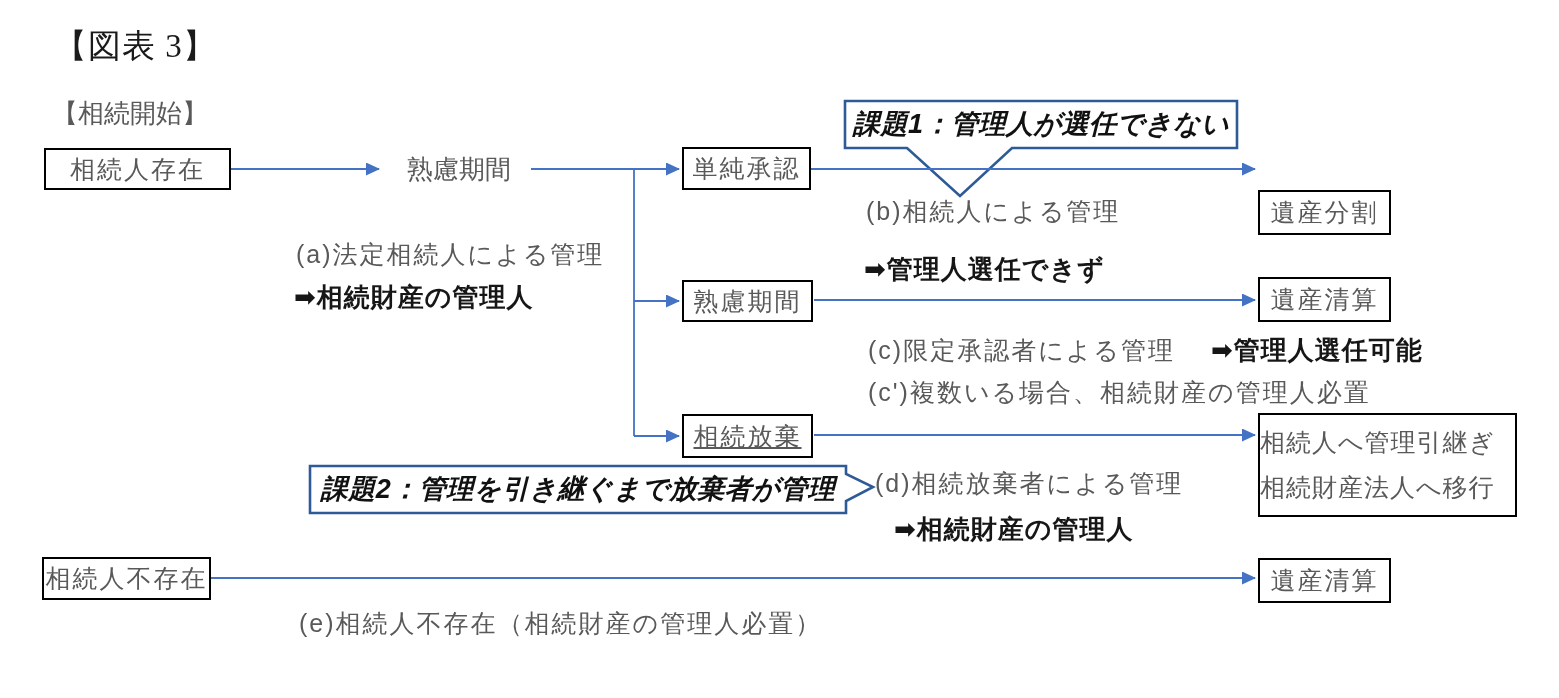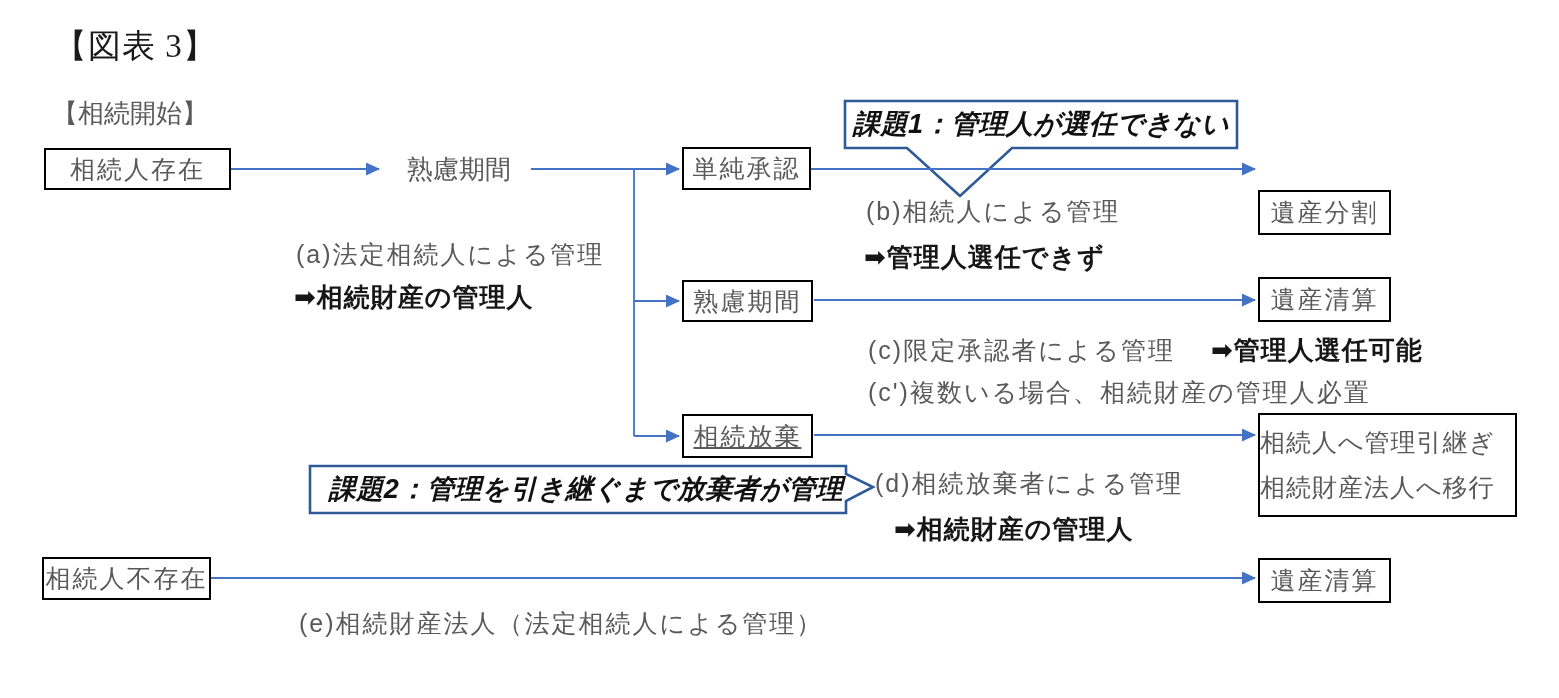--- a/index.html
+++ b/index.html
@@ -85,29 +85,29 @@
     <div>相続財産法人へ移行</div>
   </div>
 
   <div class="node" style="left:42px;top:557px;width:169px;height:43px;">相続人不存在</div>
   <div class="node" style="left:1258px;top:558px;width:133px;height:45px;">遺産清算</div>
 
   <div class="abs note" style="left:296px;top:242px;">(a)法定相続人による管理</div>
   <div class="abs note-bold" style="left:294px;top:284px;">➡相続財産の管理人</div>
 
   <div class="abs note" style="left:866px;top:199px;">(b)相続人による管理</div>
-  <div class="abs note-bold" style="left:864px;top:244px;">➡管理人選任できず</div>
+  <div class="abs note-bold" style="left:864px;top:256px;">➡管理人選任できず</div>
 
   <div class="abs note-row" style="left:868px;top:337px;">
     <span class="note">(c)限定承認者による管理</span>
     <span class="note-bold">➡管理人選任可能</span>
   </div>
   <div class="abs note" style="left:868px;top:380px;">(c')複数いる場合、相続財産の管理人必置</div>
 
   <div class="abs note" style="left:875px;top:471px;">(d)相続放棄者による管理</div>
   <div class="abs note-bold" style="left:894px;top:516px;">➡相続財産の管理人</div>
 
-  <div class="abs note" style="left:299px;top:611px;">(e)相続財産法人（法定相続人による管理）</div>
+  <div class="abs note" style="left:299px;top:611px;">(e)相続人不存在（相続財産の管理人必置）</div>
 
   <div class="callout-text" style="left:845px;top:101px;width:392px;height:47px;">課題1：管理人が選任できない</div>
-  <div class="callout-text" style="left:310px;top:466px;width:536px;height:47px;margin-left:8px;">課題2：管理を引き継ぐまで放棄者が管理</div>
+  <div class="callout-text" style="left:310px;top:466px;width:536px;height:47px;">課題2：管理を引き継ぐまで放棄者が管理</div>
 
 </div>
 
 </body></html>

